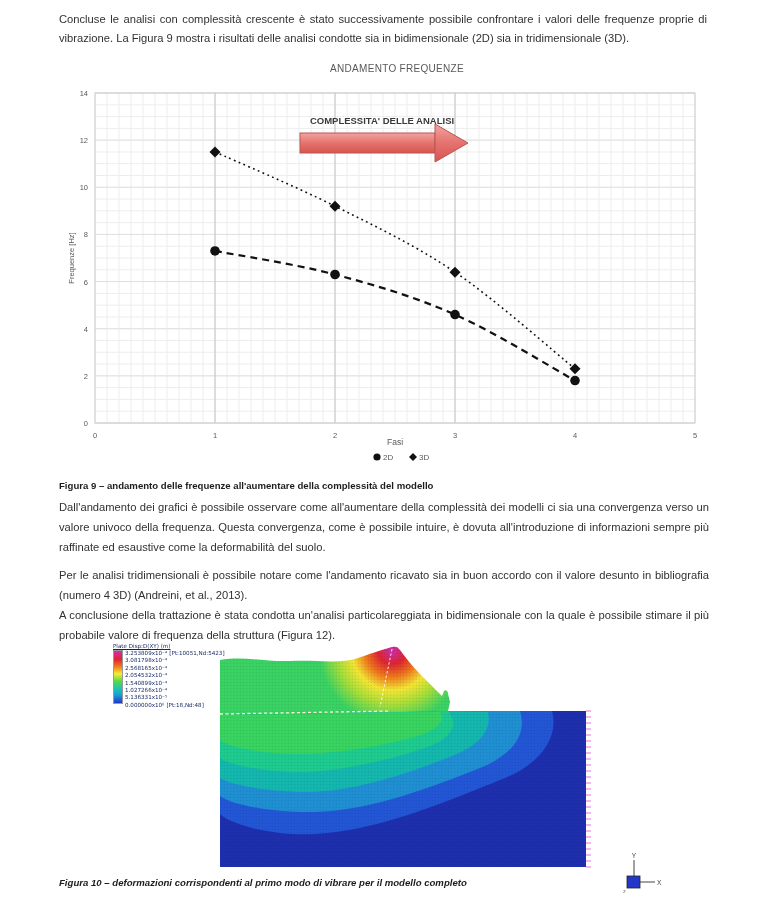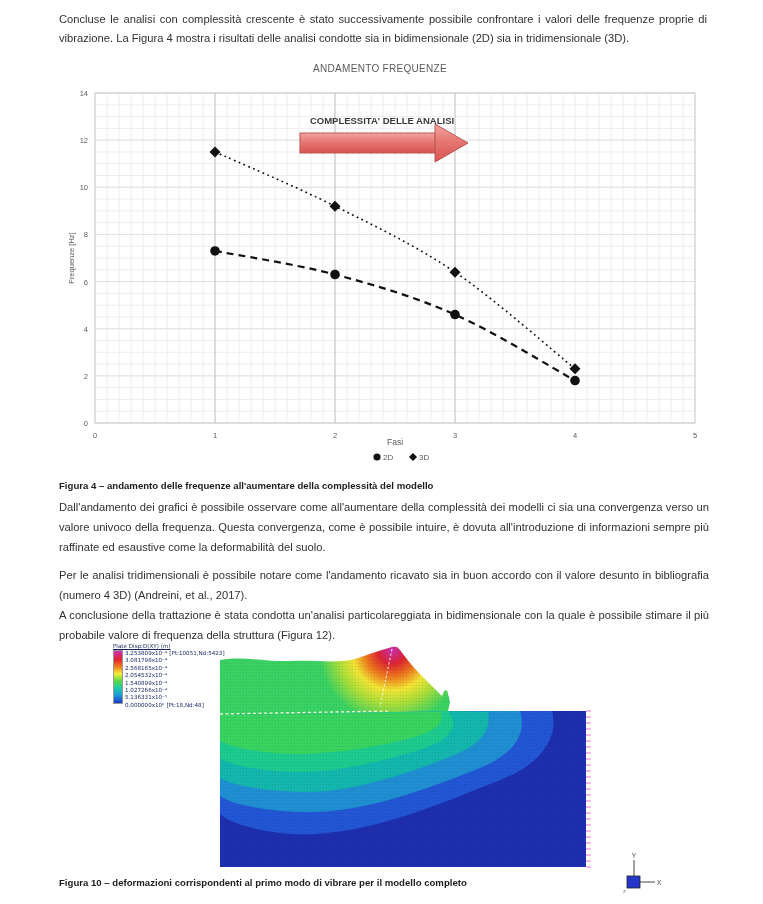--- a/index.html
+++ b/index.html
@@ -5,41 +5,41 @@
   html,body{margin:0;padding:0;background:#ffffff;}
   body{width:763px;height:904px;position:relative;overflow:hidden;
        font-family:"Liberation Sans", sans-serif;color:#333;}
   .para{position:absolute;text-align:justify;font-size:11.2px;line-height:19px;color:#313131;}
   #para1{left:59px;top:10px;width:648px;}
   #para2{left:59px;top:497px;width:650px;line-height:20px;}
   #para3{left:59px;top:565px;width:650px;line-height:20px;}
   #para4{left:59px;top:605px;width:650px;line-height:20px;}
   .caption{position:absolute;left:59px;font-size:9.6px;font-weight:bold;color:#1c1c1c;}
   #fig9-caption{top:480px;}
-  #fig10-caption{top:877px;}
-  #chart-title{position:absolute;left:60px;top:63px;width:640px;text-align:center;
+  #fig10-caption{top:877px;font-style:italic;}
+  #chart-title{position:absolute;left:77px;top:63px;width:640px;text-align:center;
                font-size:10px;color:#595959;letter-spacing:.3px;}
   #chart-wrap{position:absolute;left:60px;top:86px;width:640px;height:385px;}
   
   #fem-wrap{position:absolute;left:113px;top:641px;width:600px;height:258px;}
   #fem-legend{position:absolute;left:0;top:2px;width:120px;font-family:"DejaVu Sans",sans-serif;}
   #fem-legend .title{font-size:5.6px;color:#16225a;text-decoration:underline;margin-bottom:1px;white-space:nowrap;}
   #fem-legend .body{display:flex;align-items:flex-start;}
   #fem-colorbar{width:8px;height:52px;margin-right:2px;border:0.5px solid #999;
     background:linear-gradient(#d12db4,#e02430 16%,#ef7c1e 30%,#f2ee38 44%,#58d948 58%,#1fc9a8 71%,#18a0d8 84%,#2038c8);}
   #fem-legend-rows{display:flex;flex-direction:column;}
   .fem-row{font-size:5.6px;line-height:7.4px;color:#1a2a66;white-space:nowrap;}
   .fem-row .n{margin-left:2px;color:#1a2a66;}
   #fem-svg{position:absolute;left:107px;top:5px;}
   #triad-svg{position:absolute;left:505px;top:211px;}
 </style>
 </head>
 <body>
 
-<div id="para1" class="para">Concluse le analisi con complessità crescente è stato successivamente possibile confrontare i valori delle frequenze proprie di vibrazione. La Figura 4 mostra i risultati delle analisi condotte sia in bidimensionale (2D) sia in tridimensionale (3D).</div>
+<div id="para1" class="para">Concluse le analisi con complessità crescente è stato successivamente possibile confrontare i valori delle frequenze proprie di vibrazione. La Figura 9 mostra i risultati delle analisi condotte sia in bidimensionale (2D) sia in tridimensionale (3D).</div>
 
 <div id="chart-title">ANDAMENTO FREQUENZE</div>
 
 <div id="chart-wrap">
   <svg id="chart-svg" width="640" height="385" viewBox="0 0 640 385">
     <defs>
       <linearGradient id="arrowGrad" x1="0" y1="0" x2="0" y2="1">
         <stop offset="0" stop-color="#f4a4a0"></stop>
         <stop offset="0.5" stop-color="#e4736f"></stop>
         <stop offset="1" stop-color="#d95450"></stop>
@@ -181,24 +181,24 @@
     <text x="14" y="172" text-anchor="middle" font-size="7.5" fill="#595959" transform="rotate(-90 14 172)">Frequenze [Hz]</text>
     <g id="cg-legend">
         <circle cx="317" cy="371" r="3.6" fill="#111111"></circle>
         <text x="323" y="374" font-size="8" fill="#595959">2D</text>
         <polygon points="353,367 357,371 353,375 349,371" fill="#111111"></polygon>
         <text x="359" y="374" font-size="8" fill="#595959">3D</text>
       </g>
   </svg>
 </div>
 
-<div id="fig9-caption" class="caption">Figura 4 – andamento delle frequenze all'aumentare della complessità del modello</div>
+<div id="fig9-caption" class="caption">Figura 9 – andamento delle frequenze all'aumentare della complessità del modello</div>
 
 <div id="para2" class="para">Dall'andamento dei grafici è possibile osservare come all'aumentare della complessità dei modelli ci sia una convergenza verso un valore univoco della frequenza. Questa convergenza, come è possibile intuire, è dovuta all'introduzione di informazioni sempre più raffinate ed esaustive come la deformabilità del suolo.</div>
-<div id="para3" class="para">Per le analisi tridimensionali è possibile notare come l'andamento ricavato sia in buon accordo con il valore desunto in bibliografia (numero 4 3D) (Andreini, et al., 2017).</div>
+<div id="para3" class="para">Per le analisi tridimensionali è possibile notare come l'andamento ricavato sia in buon accordo con il valore desunto in bibliografia (numero 4 3D) (Andreini, et al., 2013).</div>
 <div id="para4" class="para">A conclusione della trattazione è stata condotta un'analisi particolareggiata in bidimensionale con la quale è possibile stimare il più probabile valore di frequenza della struttura (Figura 12).</div>
 
 <div id="fem-wrap">
 
   <div id="fem-legend">
     <div class="title">Plate Disp:D(XY)  (m)</div>
     <div class="body">
       <div id="fem-colorbar"></div>
       <div id="fem-legend-rows">
           <div class="fem-row"><span class="v">3.253809x10⁻⁴</span><span class="n">[Pt:10051,Nd:5423]</span></div>

